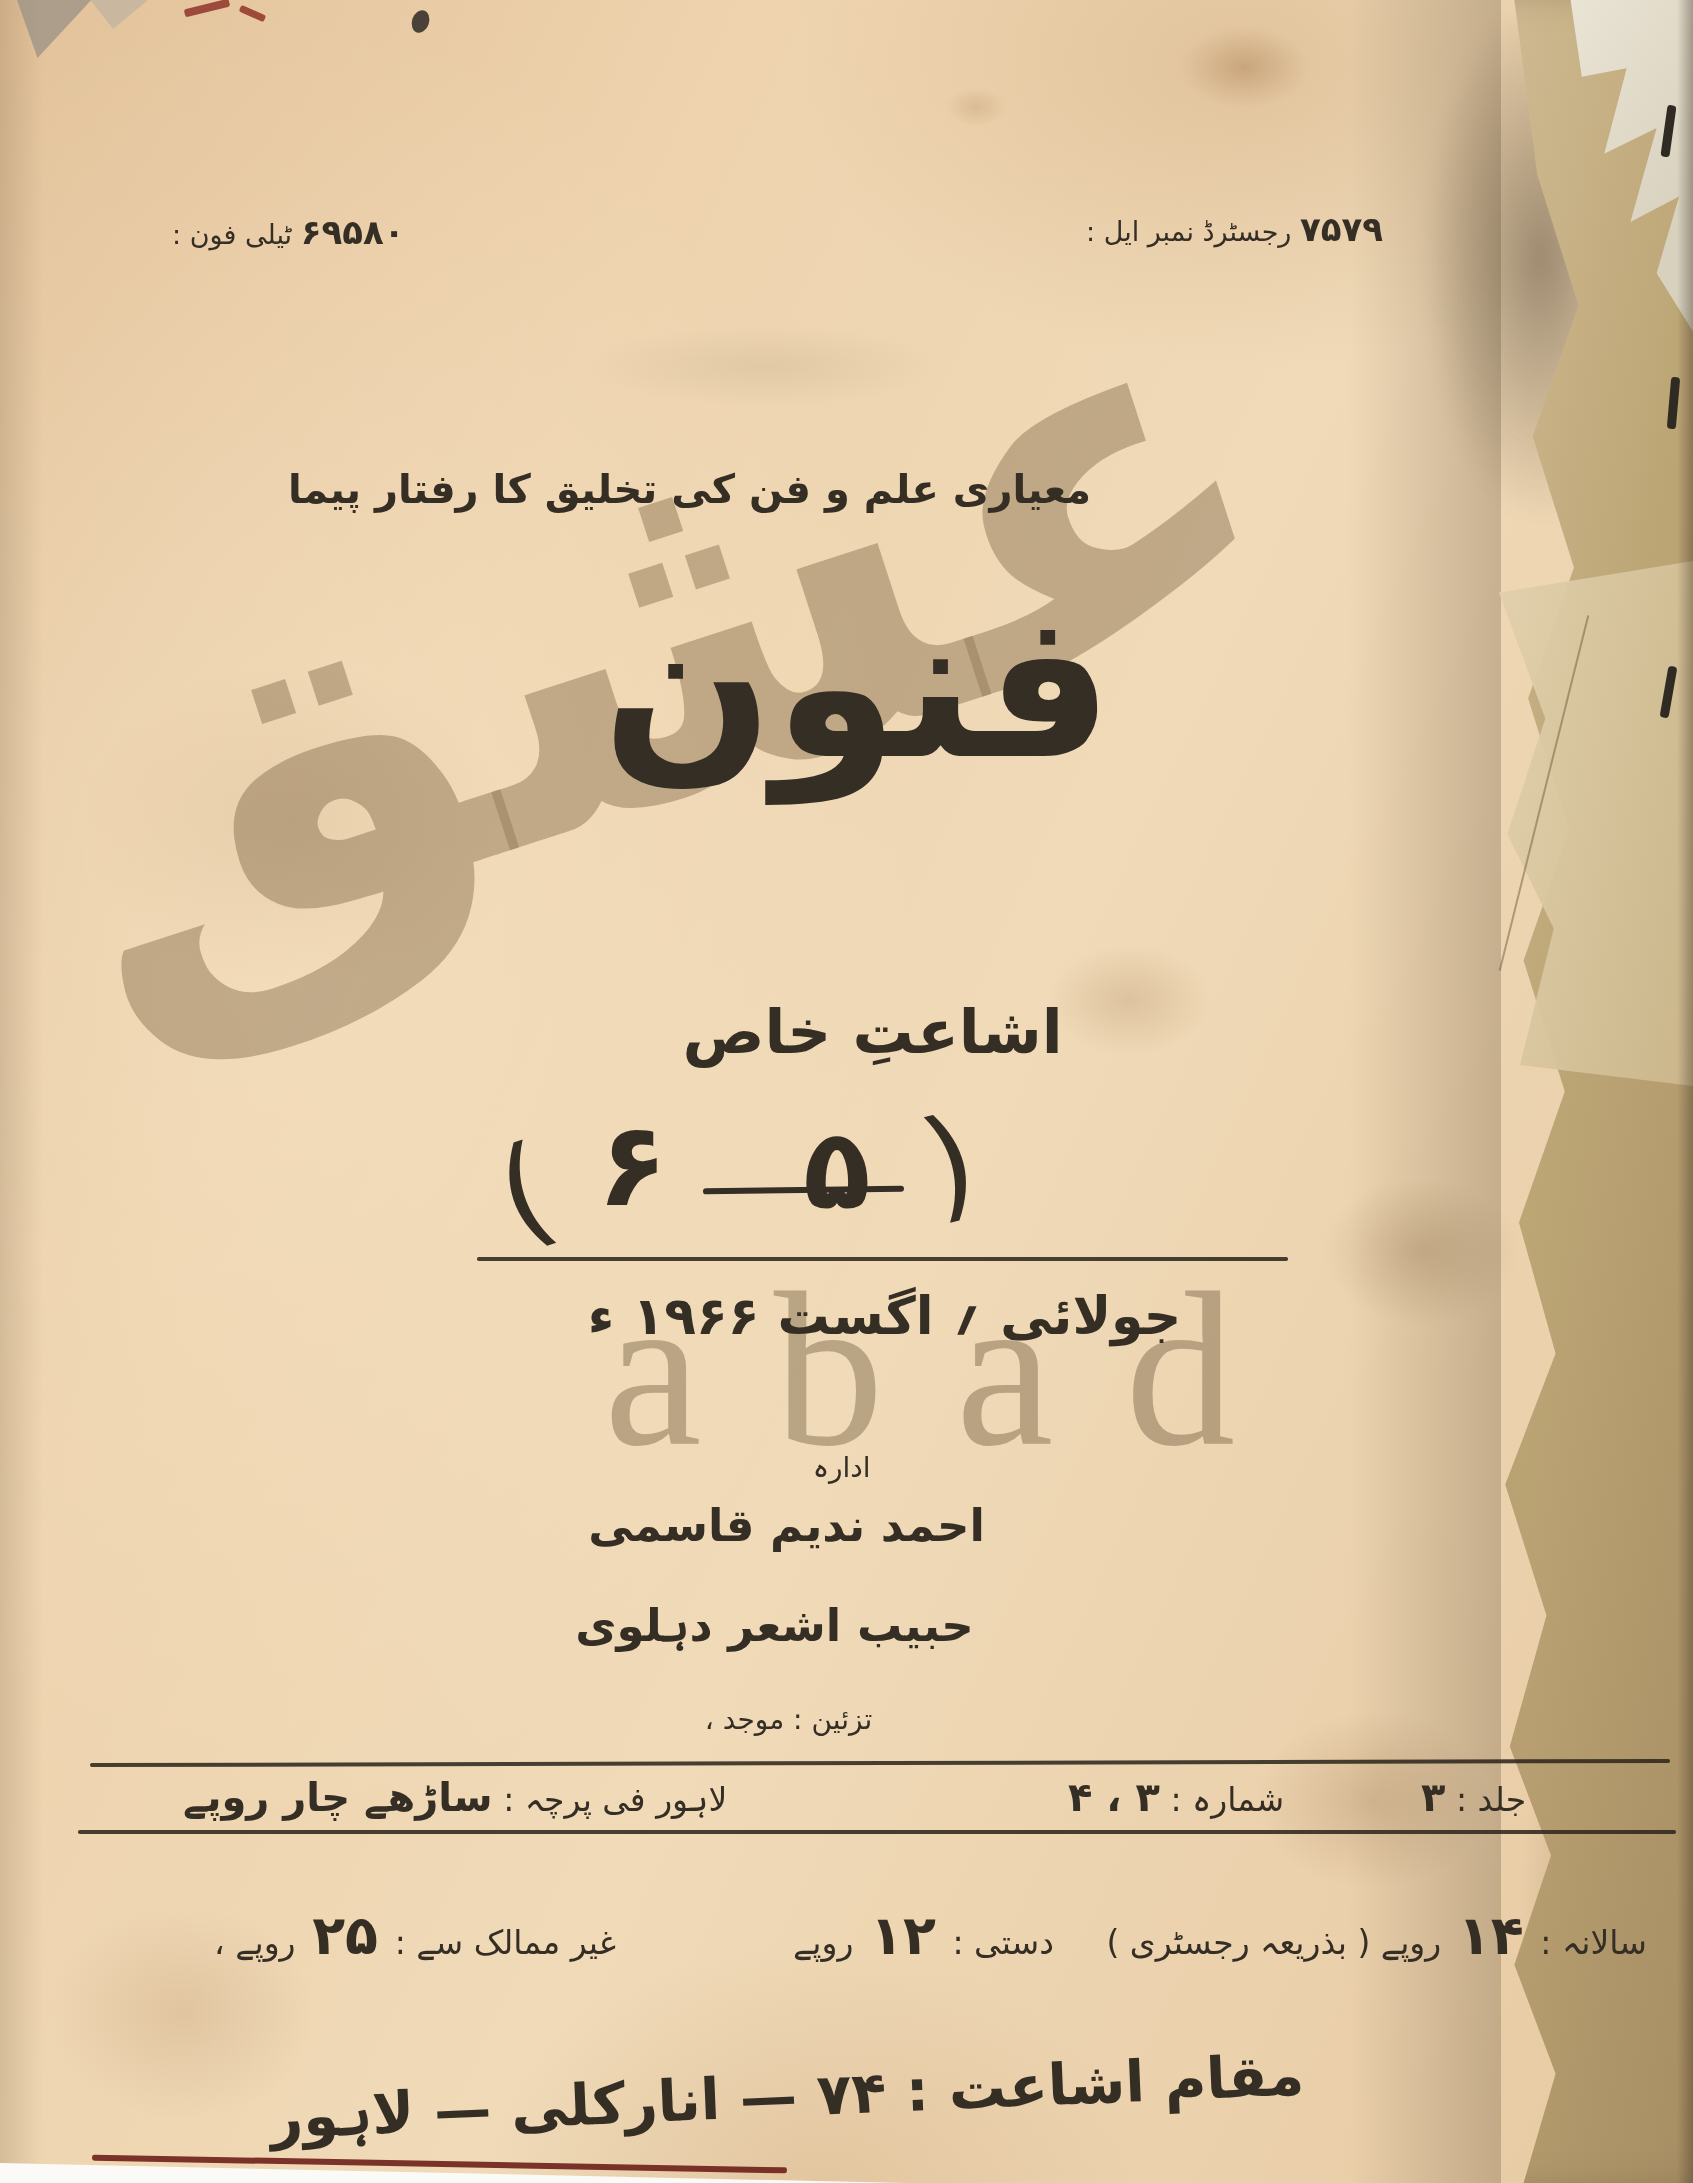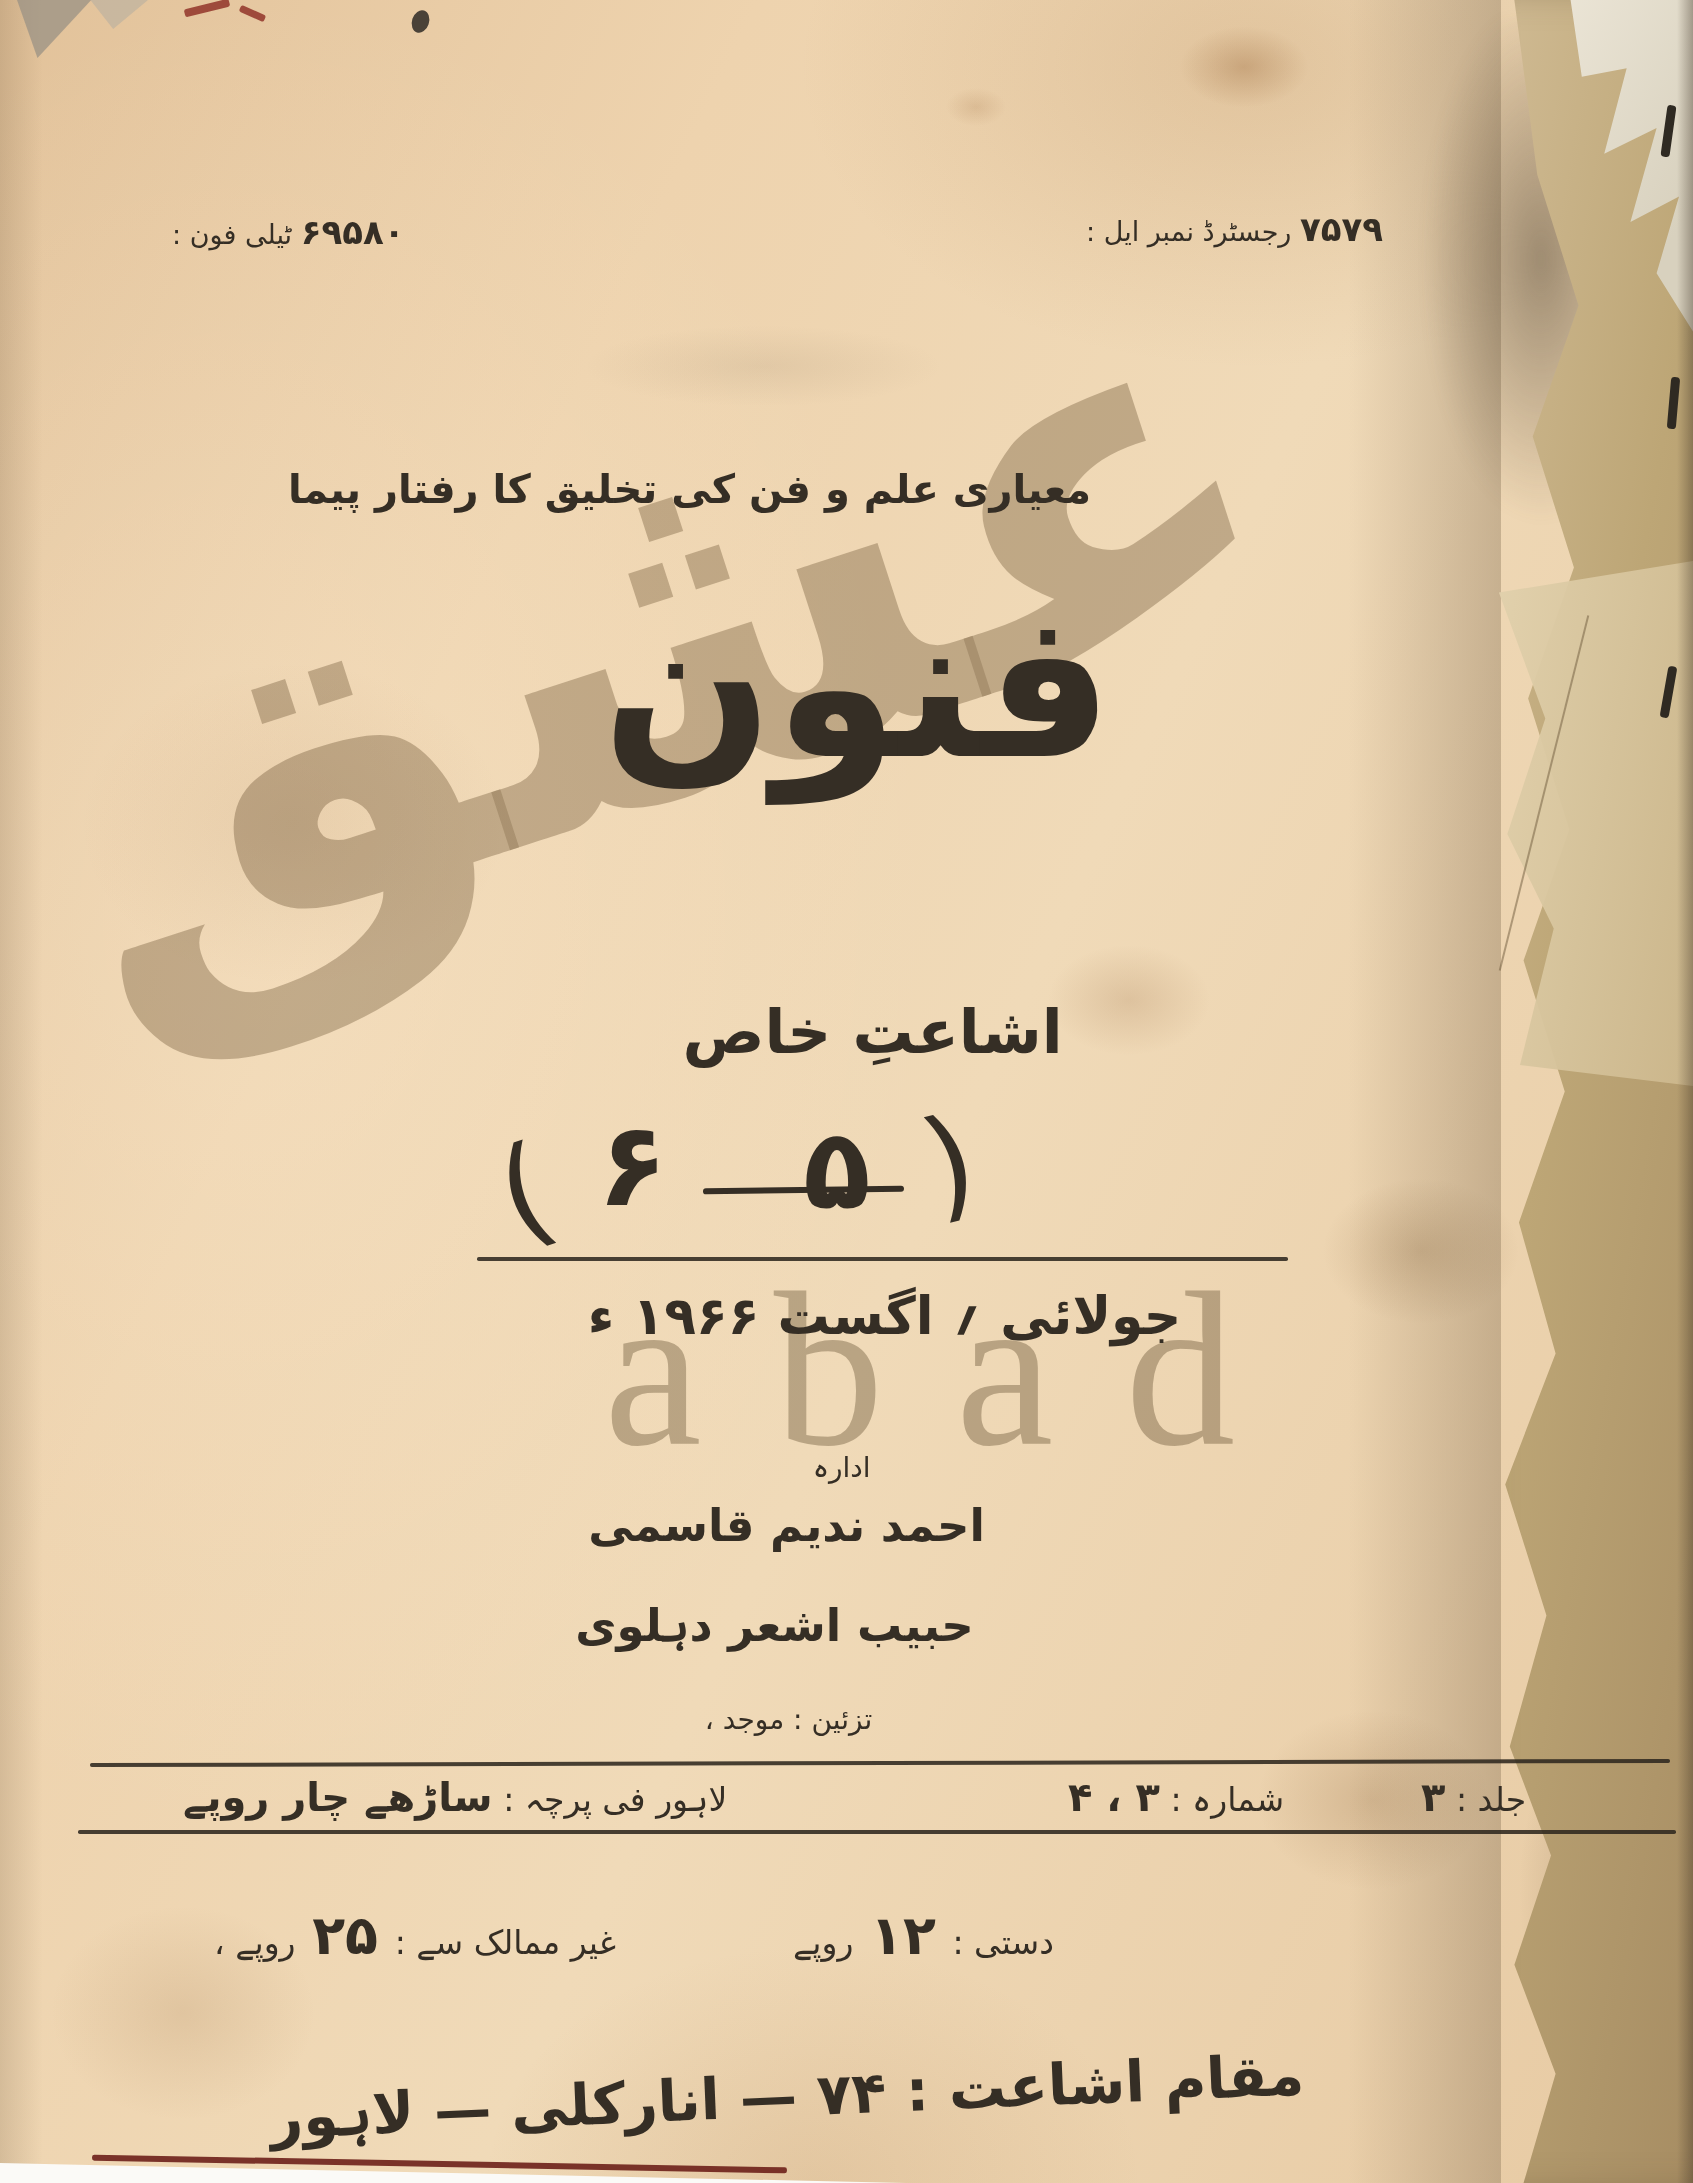--- a/index.html
+++ b/index.html
@@ -186,20 +186,25 @@
   <div class="txt cell c-issue">
     <span>شمارہ :</span>
     <span class="val">۳ ، ۴</span>
   </div>
   <div class="txt cell c-price">
     <span>لاہور فی پرچہ :</span>
     <span class="val">ساڑھے چار روپے</span>
   </div>
   <div class="rule rule-t2"></div>
 
+  <div class="txt cell2 c-annual">
+    <span>سالانہ :</span>
+    <span class="big">۱۴</span>
+    <span>روپے ( بذریعہ رجسٹری )</span>
+  </div>
   <div class="txt cell2 c-hand">
     <span>دستی :</span>
     <span class="big">۱۲</span>
     <span>روپے</span>
   </div>
   <div class="txt cell2 c-foreign">
     <span>غیر ممالک سے :</span>
     <span class="big">۲۵</span>
     <span>روپے ،</span>
   </div>

